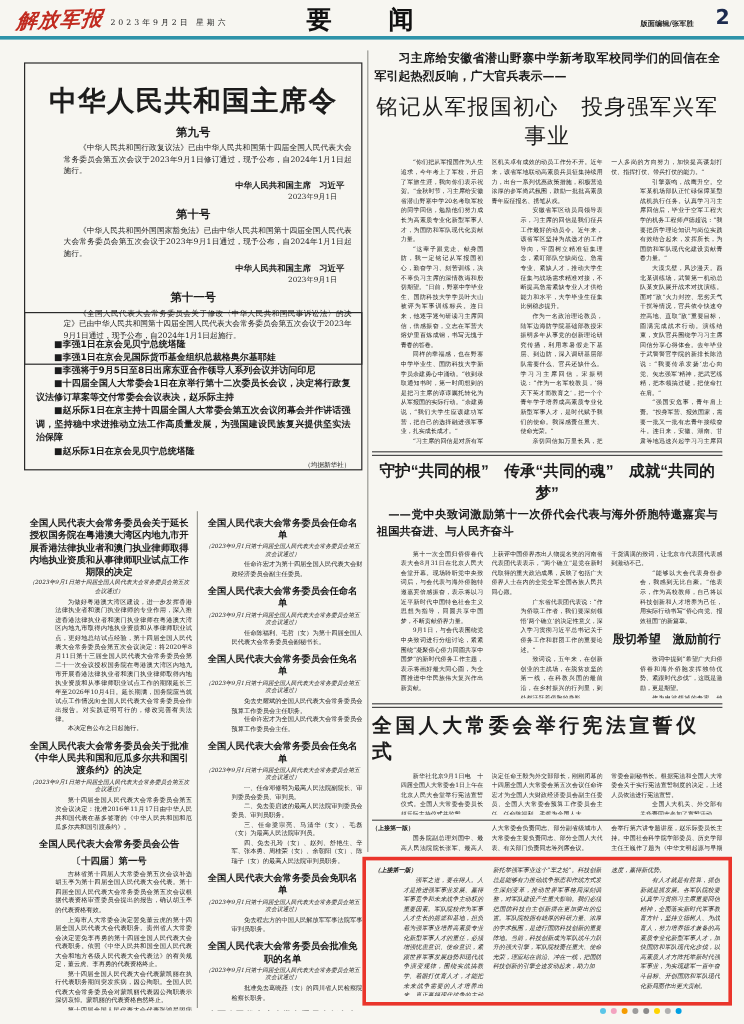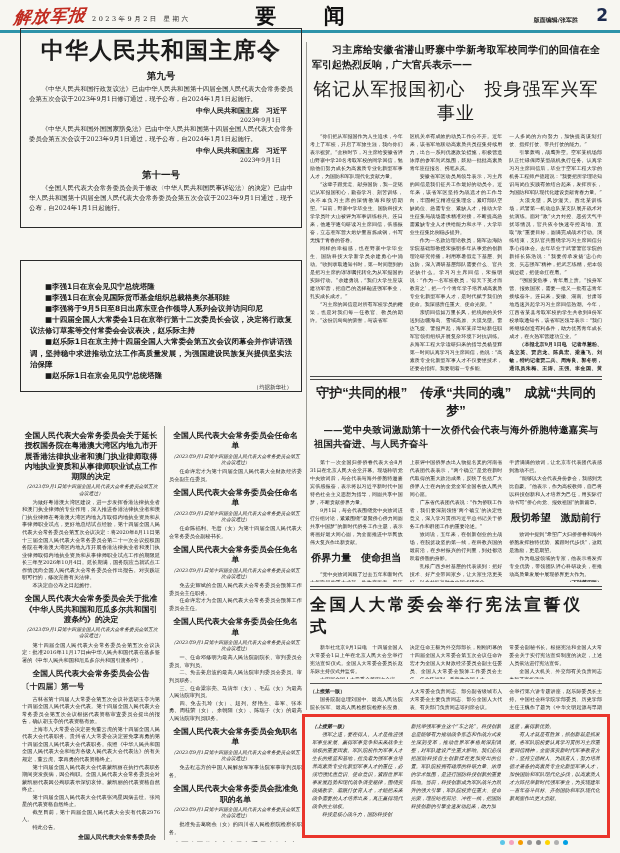--- a/index.html
+++ b/index.html
@@ -12,37 +12,37 @@
         font-family:"DejaVu Serif",serif;}
   #hdate{position:absolute;left:92px;top:15px;font-size:6.5px;letter-spacing:2.5px;color:#222;}
   #hsec{position:absolute;left:0;right:0;top:2px;text-align:center;font-size:21px;font-weight:900;
         letter-spacing:20px;font-family:"DejaVu Sans",sans-serif;color:#111;}
   #heditor{position:absolute;right:42px;top:16px;font-size:6px;color:#222;font-weight:bold;}
   #hpage{position:absolute;right:12px;top:5px;font-size:17px;font-weight:900;color:#1d2b4e;
          font-family:"DejaVu Sans",sans-serif;}
   #hrule{position:absolute;left:0;top:30px;width:620px;height:3px;background:#2e93a9;}
   
   .b{margin:0;}
-  .b-p{text-indent:2em;text-align:justify;}
+  .b-p{text-indent:2em;text-align:justify;margin-left:24px;}
   .b-pc{text-align:justify;}
   .b-no{font-weight:bold;text-align:center;font-family:"DejaVu Sans",sans-serif;}
   .b-title{font-weight:bold;text-align:center;font-family:"DejaVu Sans",sans-serif;}
   .b-note{text-align:center;font-style:italic;}
-  .b-sub{font-weight:bold;font-family:Liberation Serif, serif;}
+  .b-sub{font-weight:bold;text-align:center;font-family:Liberation Serif, serif;}
   .b-sign{text-align:right;font-weight:bold;}
   .b-date{text-align:right;}
   .b-source{text-align:right;font-weight:bold;}
   .b-li{text-indent:2em;font-weight:bold;text-align:justify;font-family:"DejaVu Sans",sans-serif;}
   .b-subhead{font-weight:bold;text-align:center;font-family:"DejaVu Sans",sans-serif;}
   .b-dateline{font-weight:bold;text-indent:2em;text-align:justify;}
   .b-tail{text-align:right;font-weight:bold;}
   .b-cont{font-weight:bold;text-align:left;}
   
-  #ob{position:absolute;left:20px;top:28px;width:282px;height:200px;border:1.5px solid #2a2a2a;
-      padding:4px 8px;box-sizing:border-box;overflow:hidden;}
+  #ob{position:absolute;left:20px;top:52px;width:282px;height:252px;border:1.5px solid #2a2a2a;
+      padding:14px 8px;box-sizing:border-box;overflow:hidden;}
   #ob h2{margin:2px 0 4px;text-align:center;font-size:23px;font-weight:900;letter-spacing:1px;
       font-family:"DejaVu Sans",sans-serif;}
   .ob .b-no{font-size:9.5px;margin:4px 0 2px;}
   .ob .b-p{font-size:6.4px;line-height:1.5;}
   .ob .b-sign{font-size:7px;margin-top:2px;padding-right:6px;}
   .ob .b-date{font-size:6px;padding-right:12px;}
   #bf{position:absolute;left:20px;top:260px;width:282px;height:132px;border:1.5px solid #2a2a2a;
       padding:20px 9px;box-sizing:border-box;overflow:hidden;}
   .bf .b-li{font-size:7.5px;line-height:1.48;}
   .bf .b-source{font-size:5.5px;margin-top:3px;font-weight:normal;}
@@ -99,20 +99,21 @@
     <div id="hrule"></div>
   </div>
 
   <section id="ob" class="ob">
     <h2>中华人民共和国主席令</h2>
     <div>
         <div class="b b-no">第九号</div>
         <div class="b b-p">《中华人民共和国行政复议法》已由中华人民共和国第十四届全国人民代表大会常务委员会第五次会议于2023年9月1日修订通过，现予公布，自2024年1月1日起施行。</div>
         <div class="b b-sign">中华人民共和国主席　习近平</div>
         <div class="b b-date">2023年9月1日</div>
+        <div class="b b-no">第十号</div>
         <div class="b b-p">《中华人民共和国外国国家豁免法》已由中华人民共和国第十四届全国人民代表大会常务委员会第五次会议于2023年9月1日通过，现予公布，自2024年1月1日起施行。</div>
         <div class="b b-sign">中华人民共和国主席　习近平</div>
         <div class="b b-date">2023年9月1日</div>
         <div class="b b-no">第十一号</div>
         <div class="b b-p">《全国人民代表大会常务委员会关于修改〈中华人民共和国民事诉讼法〉的决定》已由中华人民共和国第十四届全国人民代表大会常务委员会第五次会议于2023年9月1日通过，现予公布，自2024年1月1日起施行。</div>
       </div>
   </section>
 
   <section id="bf" class="bf">
       <div class="b b-li">■李强1日在京会见贝宁总统塔隆</div>

